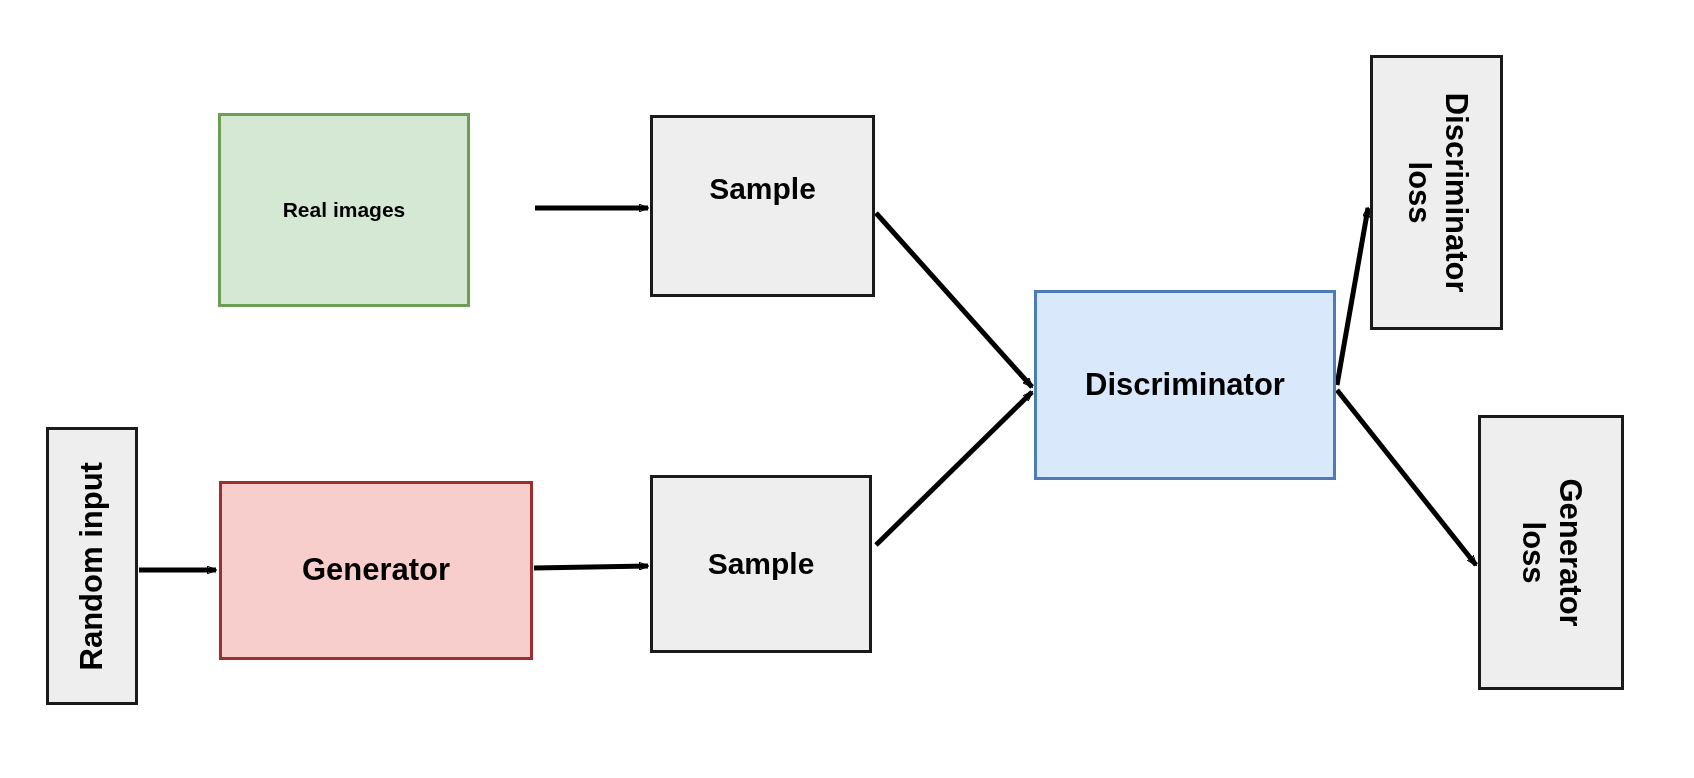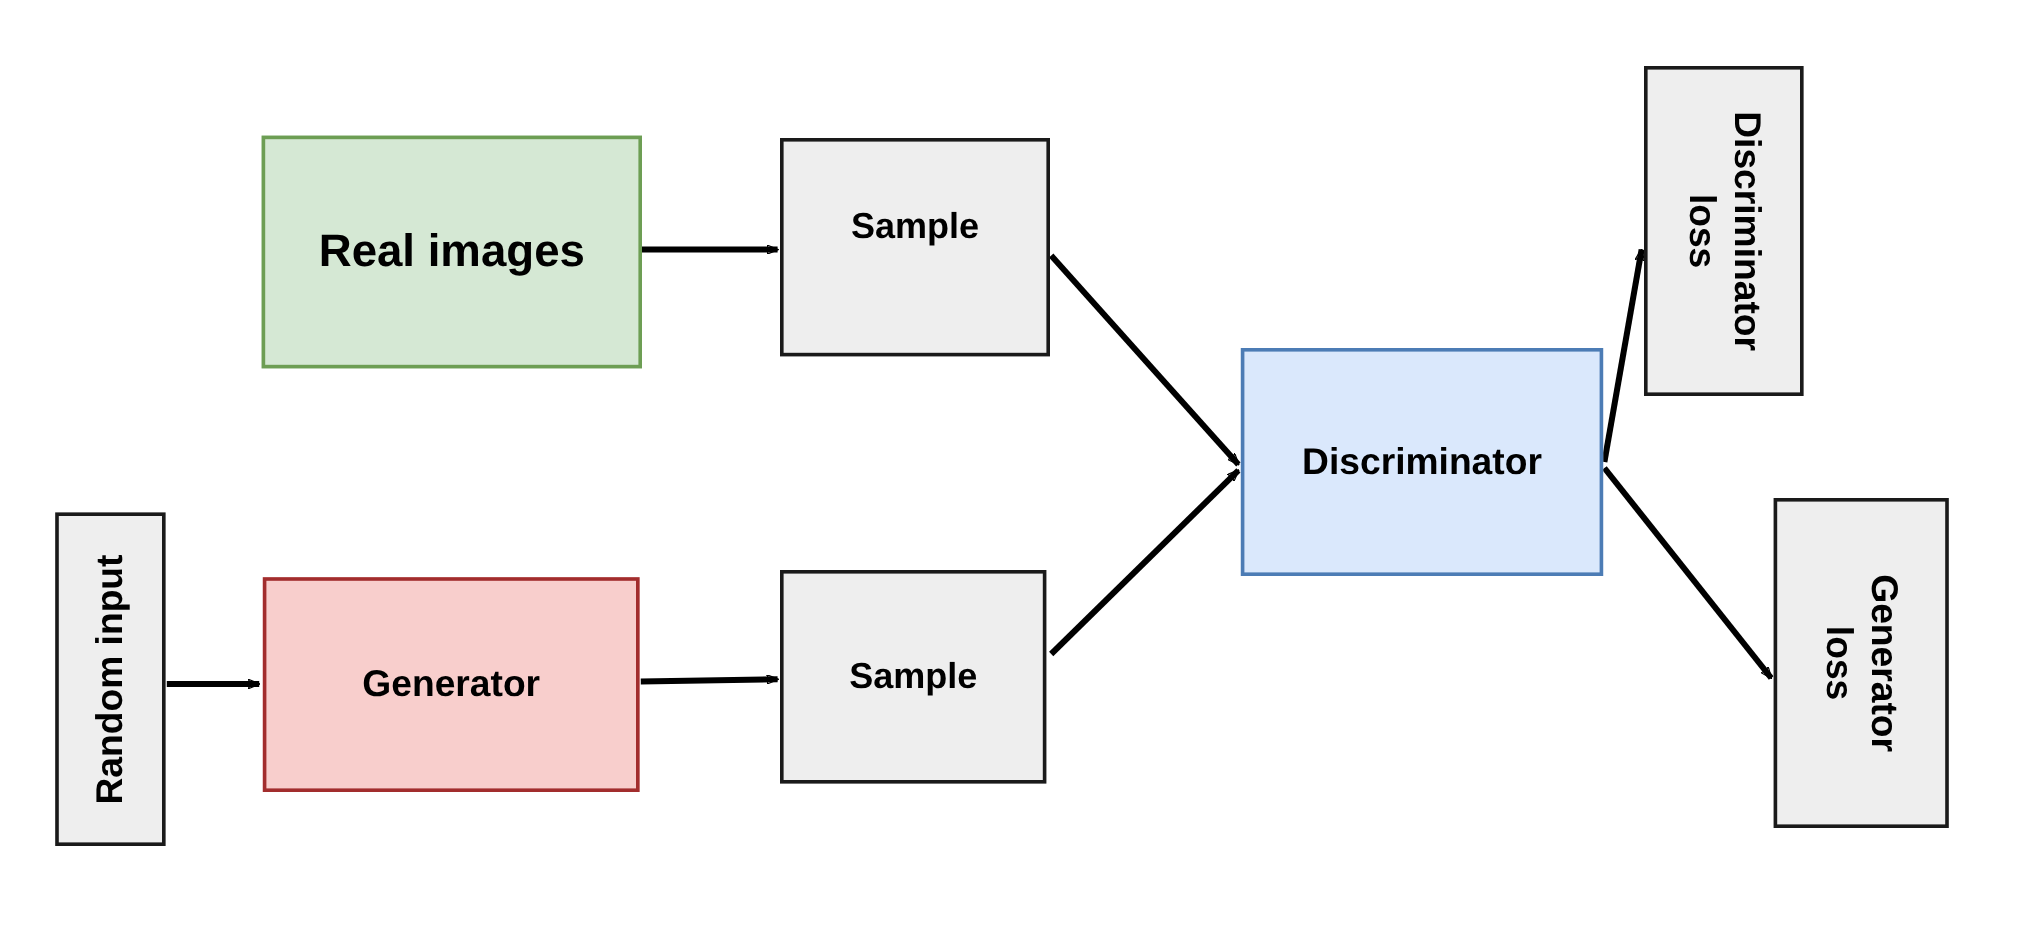--- a/index.html
+++ b/index.html
@@ -94,21 +94,21 @@
 
     <line x1="876" y1="213" x2="1032" y2="387" stroke-width="5" marker-end="url(#arrowhead)"></line>
 
     <line x1="876" y1="545" x2="1032" y2="392" stroke-width="5" marker-end="url(#arrowhead)"></line>
 
     <line x1="1337" y1="385" x2="1368" y2="208" stroke-width="5" marker-end="url(#arrowhead)"></line>
 
     <line x1="1337" y1="390" x2="1476" y2="565" stroke-width="5" marker-end="url(#arrowhead)"></line>
   </svg>
 
-  <div class="node box-green" style="left:218px; top:113px; width:317px; height:194px; font-size:38px;">
+  <div class="node box-green" style="left:218px; top:113px; width:252px; height:194px; font-size:21px;">
     <span class="node-label">Real images</span>
   </div>
 
   <div class="node box-gray rot-ccw" style="left:46px; top:427px; width:92px; height:278px; font-size:31px;">
     <span class="node-label">Random input</span>
   </div>
 
   <div class="node box-pink" style="left:219px; top:481px; width:314px; height:179px; font-size:31px;">
     <span class="node-label">Generator</span>
   </div>

